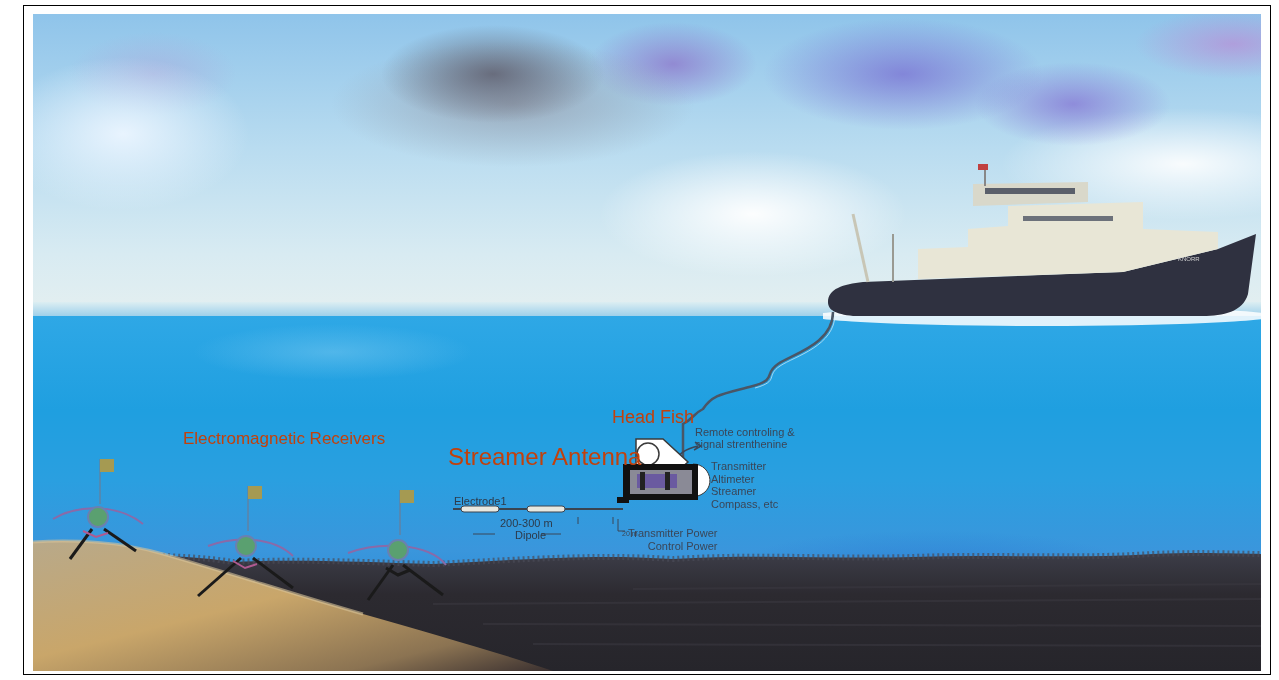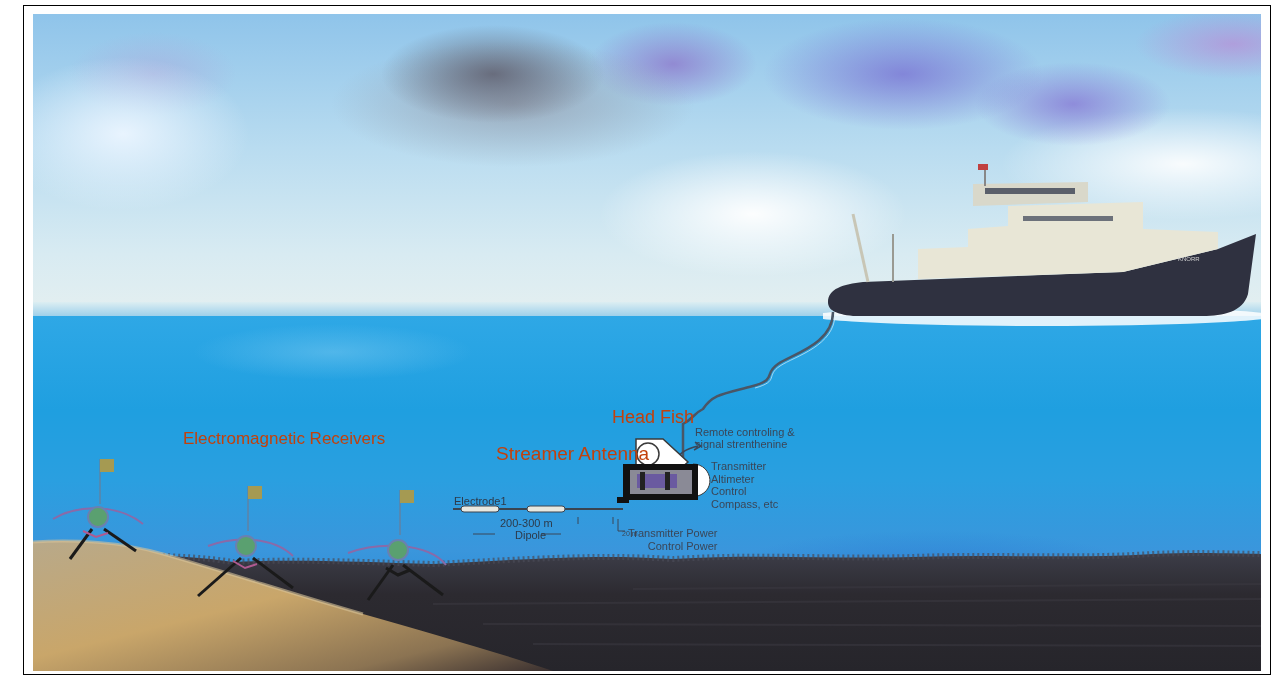--- a/index.html
+++ b/index.html
@@ -23,21 +23,21 @@
   .horizon { position:absolute; left:0; top:288px; width:100%; height:14px; background:linear-gradient(to bottom,#dceef2,#9fd0ea); }
   .sea { position:absolute; left:0; top:298px; width:100%; height:280px;
     background:
       radial-gradient(ellipse 200px 40px at 300px 40px, rgba(120,200,240,0.5), rgba(120,200,240,0) 70%),
       radial-gradient(ellipse 300px 60px at 900px 260px, rgba(40,120,210,0.6), rgba(40,120,210,0) 70%),
       linear-gradient(to bottom, #2fa8e6 0%, #1f9fe0 35%, #2a9fe0 60%, #3a96dc 85%, #2e8ed8 100%);
   }
   .ship { position:absolute; left:790px; top:140px; width:440px; height:175px; }
   .label { position:absolute; color:#c2410c; white-space:nowrap; }
   .lbl-receivers { left:107px; top:415px; font-size:17px;margin-left:43px; }
-  .lbl-streamer { left:415px; top:429px; font-size:19px;margin-left:48px; }
+  .lbl-streamer { left:415px; top:429px; font-size:24px; }
   .lbl-headfish { left:579px; top:393px; font-size:18px; }
   .lbl-remote { left:662px; top:412px; font-size:11px; line-height:12px; color:#3a4658; }
   .lbl-instr { left:678px; top:446px; font-size:11px; line-height:12.5px; color:#3a4658; }
   .lbl-electrode { left:421px; top:481px; font-size:11px; color:#2d3a4a; }
   .lbl-range { left:467px; top:503px; font-size:11px; color:#2d3a4a; }
   .lbl-dipole { left:482px; top:515px; font-size:11px; color:#2d3a4a; }
   .lbl-20m { left:589px; top:516px; font-size:7px; color:#3a4658; }
   .lbl-tx { left:595px; top:513px; font-size:11px; line-height:12.5px; color:#3a4658;text-align:right; }
   .overlay { position:absolute; left:0; top:0; width:1228px; height:657px; }
 </style>
@@ -153,21 +153,21 @@
   <div class="label lbl-receivers">Electromagnetic Receivers</div>
   <div class="label lbl-streamer">Streamer Antenna</div>
   <div class="label lbl-headfish">Head Fish</div>
   <div class="label lbl-remote">
     <div>Remote controling &amp;</div>
     <div>signal strenthenine</div>
   </div>
   <div class="label lbl-instr">
     <div>Transmitter</div>
     <div>Altimeter</div>
-    <div>Control</div>
+    <div>Streamer</div>
     <div>Compass, etc</div>
   </div>
   <div class="label lbl-electrode">Electrode1</div>
   <div class="label lbl-range">200-300 m</div>
   <div class="label lbl-dipole">Dipole</div>
   <div class="label lbl-20m">20 m</div>
   <div class="label lbl-tx">
     <div>Transmitter Power</div>
     <div>Control Power</div>
   </div>

